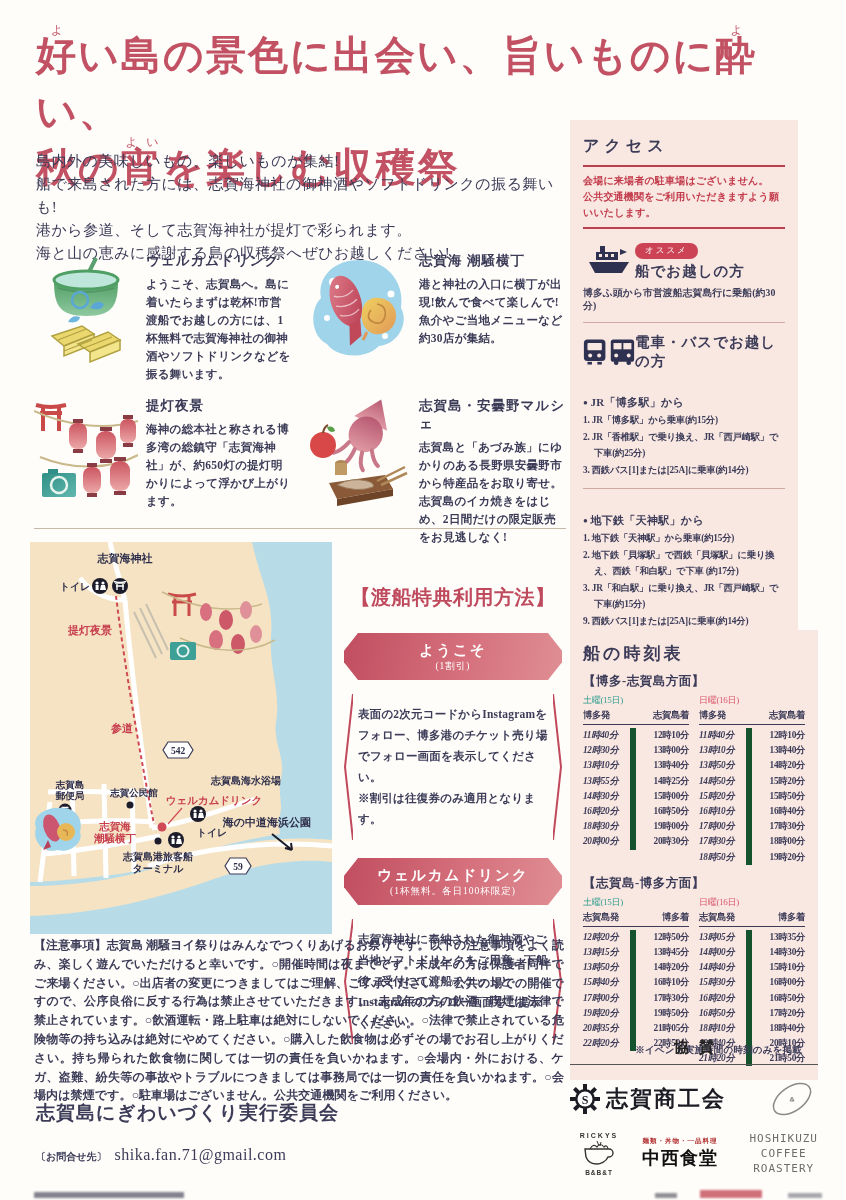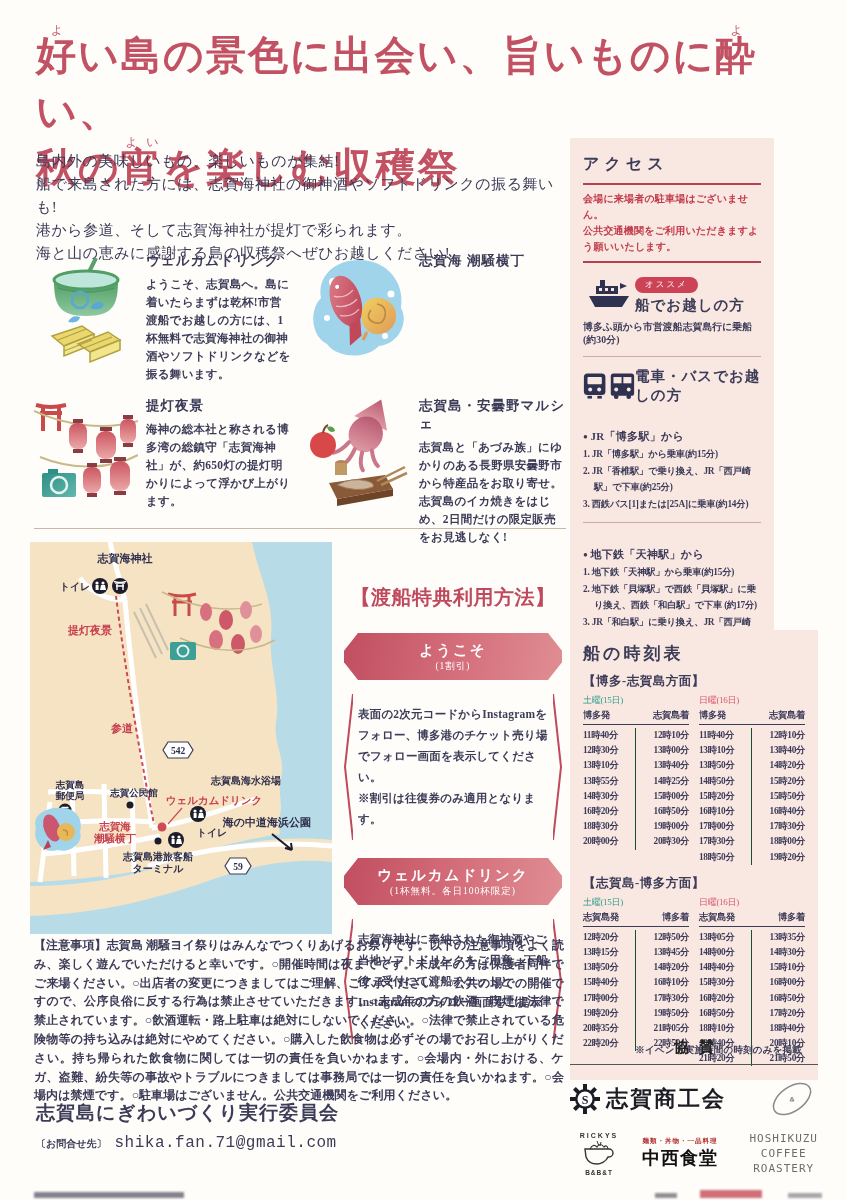--- a/index.html
+++ b/index.html
@@ -37,21 +37,21 @@
     clip-path:polygon(14px 0,calc(100% - 14px) 0,100% 38%,100% 62%,calc(100% - 14px) 100%,14px 100%,0 62%,0 38%); }
   .banner .b1 { font-size:14.5px; letter-spacing:2px; font-weight:bold; }
   .banner .b2 { font-size:9.5px; letter-spacing:1px; }
   .vbody { position:relative; margin:14px 0 18px; padding:10px 14px; }
   .vbody p { font-size:11.5px; line-height:21px; letter-spacing:0.2px; font-weight:600; }
   .vbody svg.brk { position:absolute; top:0; height:100%; width:9px; }
   .vbody svg.brk.l { left:0; } .vbody svg.brk.r { right:0; }
   
   .rightcol { position:absolute; left:570px; top:0; width:248px; }
   .pinkbox { background:#f9e7e2; padding:14px 13px; }
-  .access { position:absolute; top:138px; left:0; width:204px; }
+  .access { position:absolute; top:120px; left:0; width:228px; }
   .access h2 { font-size:16px; letter-spacing:5px; margin:2px 0 8px; }
   .redline { height:2px; background:#b9404e; margin:6px 0; }
   .warning { font-size:10px; line-height:16px; color:#c23b4b; font-weight:bold; letter-spacing:0.2px; margin:4px 0; }
   .mode { display:flex; align-items:center; margin-top:10px; }
   .mode .micon { flex:0 0 52px; }
   .mode .mtit { font-size:14.5px; font-weight:bold; letter-spacing:1px; }
   .badge { display:inline-block; background:#cc4356; color:#fff; font-size:8.5px; letter-spacing:2px;
     padding:2px 10px 1.5px; border-radius:8px; margin-bottom:3px;
     font-family:"Liberation Sans","DejaVu Sans",sans-serif; }
   .mdesc { font-size:9.8px; font-weight:bold; letter-spacing:0.1px; margin:6px 0 2px; }
@@ -66,21 +66,21 @@
   .ttsec { font-size:12.5px; font-weight:bold; letter-spacing:0.5px; margin:6px 0 4px; }
   .days { display:flex; gap:10px; }
   .day { flex:1; }
   .daylabel { font-size:9px; font-weight:normal; margin-bottom:2px; letter-spacing:-0.3px; }
   .daylabel.sat { color:#2f9e8e; } .daylabel.sun { color:#d9566a; }
   .tt-head { display:flex; border-bottom:1px solid #3c3c58; padding-bottom:2px; margin-bottom:3px; }
   .tt-head span { width:50%; font-size:9.3px; font-weight:bold; letter-spacing:-0.3px; }
   .tt-head span:last-child { text-align:right; }
   .tt-row { display:flex; }
   .tt-cell { width:50%; font-size:9.3px; font-weight:bold; letter-spacing:-0.3px; padding:1.1px 0; }
-  .tt-dep { border-right:1px solid #14532d; }
+  .tt-dep { border-right:6px solid #14532d;font-style:italic; }
   .tt-cell:last-child { text-align:right; }
   .ttnote { position:absolute; top:1016px; right:16px; font-size:9.5px; font-weight:bold; letter-spacing:0.2px;margin-top:28px; }
   
   .sponsors { position:absolute; top:1038px; left:0; width:248px; }
   .sponsors h2 { text-align:center; font-size:15px; letter-spacing:10px; text-indent:10px; color:#222; }
   .sline { height:1px; background:#555; margin:7px 0 12px; }
   .srow1 { display:flex; align-items:center; }
   .shoko { font-size:22px; font-weight:bold; color:#1c1c24; letter-spacing:2px; margin-left:6px; }
   .hoshioval { margin-left:auto; }
   .srow2 { display:flex; align-items:center; margin-top:10px; }
@@ -91,21 +91,21 @@
   .nakanishi { width:96px; text-align:center; margin-left:4px; }
   .nakanishi .nsub { font-size:6.5px; color:#b03030; letter-spacing:1px; font-weight:bold; }
   .nakanishi .nmain { font-size:18px; font-weight:bold; color:#111; letter-spacing:1px; }
   .hoshitxt { margin-left:auto; text-align:center; color:#6d6d6d; font-size:11px; line-height:15px;
     letter-spacing:1px; font-family:"DejaVu Sans Mono","Liberation Mono",monospace; }
   
   .notice { position:absolute; left:34px; top:936px; width:530px;
     font-size:12px; line-height:18.8px; letter-spacing:0.1px; font-weight:600; text-align:justify; }
   .committee { position:absolute; left:36px; top:1100px; }
   .committee .cname { font-size:19px; font-weight:bold; letter-spacing:1px; }
-  .committee .crow { margin-top:8px; display:flex; align-items:baseline;font-family:Liberation Mono, monospace; }
+  .committee .crow { margin-top:20px; display:flex; align-items:baseline; }
   .committee .clabel { font-size:10px; font-weight:bold; margin-right:8px; }
   .committee .cmail { font-size:16px; letter-spacing:0.5px; }
   
   .frag { position:absolute; filter:blur(1px); opacity:0.75; }
 </style>
 </head>
 <body>
 
 <h1 class="title"><ruby><span>好</span><rt>よ</rt></ruby><span>い島の景色に出会い、旨いものに</span><ruby><span>酔</span><rt>よ</rt></ruby><span>い、</span><br><span>秋の</span><ruby><span>宵</span><rt>よい</rt></ruby><span>を楽しむ収穫祭</span></h1>
 
@@ -169,20 +169,21 @@
         <circle cx="36" cy="32" r="2" fill="#fff"></circle>
       </g>
       <g>
         <path d="M66,46 C84,44 92,58 88,70 C84,82 68,86 60,78 C52,70 52,50 66,46 Z" fill="url(#shellg)"></path>
         <path d="M70,52 q10,2 8,12 q-2,10 -12,6 q-8,-4 -2,-12" stroke="#c08840" stroke-width="1.6" fill="none"></path>
         <path d="M60,80 l-4,8" stroke="#e09a58" stroke-width="3"></path>
       </g>
     </svg>
     <div class="ftxt">
       <h3>志賀海 潮騒横丁</h3>
+      <p>港と神社の入口に横丁が出現!飲んで食べて楽しんで!魚介やご当地メニューなど約30店が集結。</p>
     </div>
   </div>
   <div class="feature">
     <svg viewBox="0 0 104 112">
       <defs>
           <linearGradient id="lang" x1="0" y1="0" x2="0" y2="1">
             <stop offset="0" stop-color="#cc5560"></stop>
             <stop offset="1" stop-color="#eba8a8"></stop>
           </linearGradient>
       <linearGradient id="camg" x1="0" y1="0" x2="1" y2="1">

